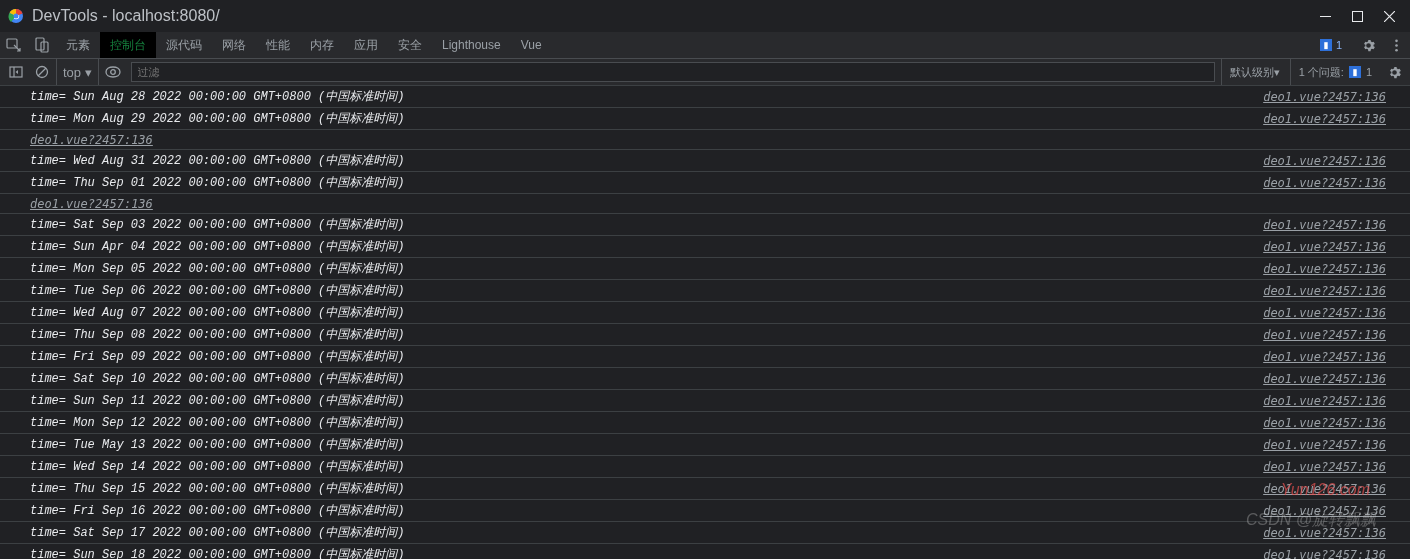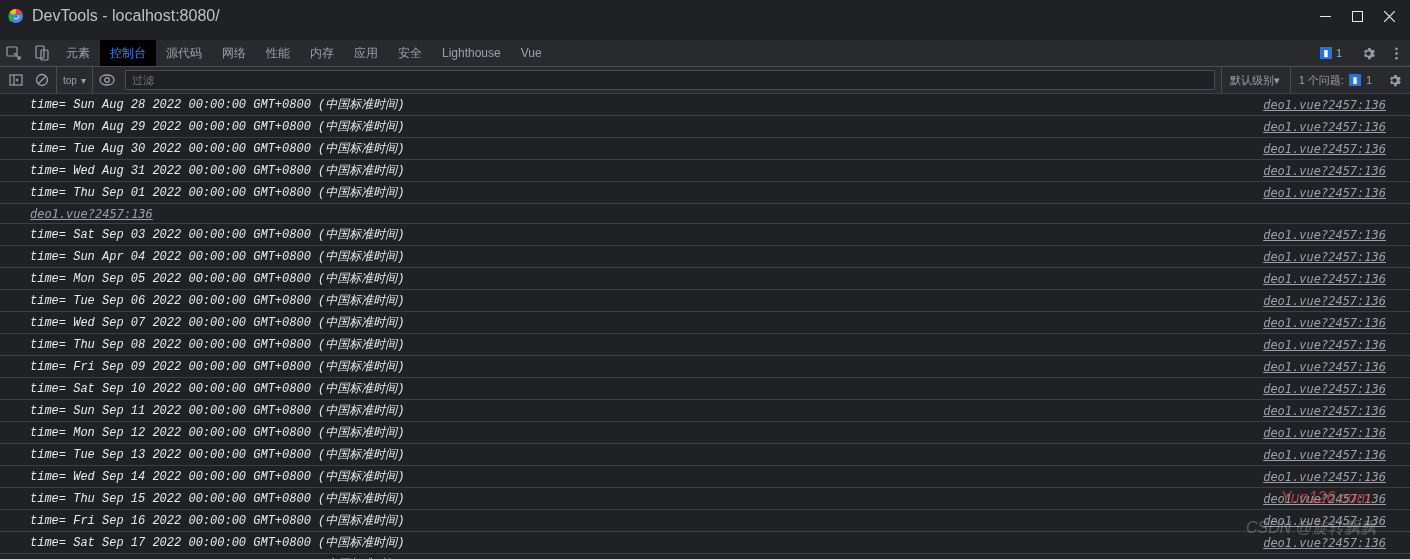--- a/index.html
+++ b/index.html
@@ -3,32 +3,32 @@
 <meta charset="utf-8">
 <style>
 * { margin: 0; padding: 0; box-sizing: border-box; }
 body { font-family: "Segoe UI", "Microsoft YaHei", sans-serif; background: #202124; color: #e8eaed; font-size: 12px; overflow: hidden; width: 1410px; height: 559px; }
 .titlebar { height: 32px; background: #202124; display: flex; align-items: center; padding: 0 8px; }
 .titlebar .favicon { width: 16px; height: 16px; margin-right: 8px; display: flex; align-items: center; justify-content: center; }
 .titlebar .title { color: #bdc1c6; font-size: 16px; flex: 1; }
 .win-controls { display: flex; gap: 18px; margin-left: auto; padding-right: 6px; }
 .win-btn { width: 14px; height: 14px; display: flex; align-items: center; justify-content: center; color: #e8eaed; }
 
-.tabstrip { height: 27px; background: #292a2d; border-bottom: 1px solid #494c50; display: flex; align-items: stretch; margin-top: 8px; }
+.tabstrip { height: 27px; background: #292a2d; border-bottom: 1px solid #494c50; display: flex; align-items: stretch; }
 .tabstrip .ic { width: 28px; display: flex; align-items: center; justify-content: center; color: #9aa0a6; }
 .tab { padding: 0 10px; display: flex; align-items: center; color: #9aa0a6; font-size: 12px; border-right: 0; cursor: pointer; }
-.tab.active { background: #000; color: #3b82f6; }
+.tab.active { background: #000; color: #15803d; }
 .tabstrip .spacer { flex: 1; }
 .issue-pill { display: flex; align-items: center; gap: 4px; padding: 2px 6px; font-size: 11px; color: #8ab4f8; margin-right: 6px; }
 .issue-pill .sq { width: 12px; height: 12px; background: #2e70d9; display: flex; align-items: center; justify-content: center; color: #fff; font-size: 9px; }
 .right-ic { width: 28px; display: flex; align-items: center; justify-content: center; color: #9aa0a6; }
 
 .filterbar { height: 27px; background: #292a2d; border-bottom: 1px solid #3c4043; display: flex; align-items: center; padding: 0 4px; gap: 2px; }
 .fbtn { width: 24px; height: 24px; display: flex; align-items: center; justify-content: center; color: #9aa0a6; }
-.ctx { color: #9aa0a6; font-size: 10px; padding: 0 6px; display: flex; align-items: center; gap: 4px; border-left: 1px solid #494c50; border-right: 1px solid #494c50; height: 100%;}
+.ctx { color: #9aa0a6; font-size: 13px; padding: 0 6px; display: flex; align-items: center; gap: 4px; border-left: 1px solid #494c50; border-right: 1px solid #494c50; height: 100%;}
 .filter-input { flex: 1; background: #202124; border: 1px solid #494c50; height: 20px; padding: 0 6px; color: #9aa0a6; font-size: 11px; outline: none; font-family: inherit; margin: 0 4px; }
 .level-sel { color: #9aa0a6; font-size: 11px; padding: 0 8px; border-left: 1px solid #494c50; height: 100%; display: flex; align-items: center; }
 .issue-box { color: #9aa0a6; font-size: 11px; padding: 0 8px; border-left: 1px solid #494c50; height: 100%; display: flex; align-items: center; gap: 5px; }
 .issue-box .sq { width: 12px; height: 12px; background: #2e70d9; display: flex; align-items: center; justify-content: center; color: #fff; font-size: 9px; }
 
 .console-body { height: calc(559px - 32px - 27px - 27px); overflow-y: scroll; background: #202124; position: relative; }
 .log-row { display: flex; align-items: center; padding: 2px 24px 2px 30px; border-bottom: 1px solid #3c4043; font-family: Consolas, "Courier New", monospace; font-size: 12px; min-height: 20px; font-style: italic; }
 .log-row .msg { color: #e8eaed; flex: 1; white-space: pre; }
 .log-row .src { color: #9aa0a6; text-decoration: underline; cursor: pointer; font-family: Consolas, monospace; }
 
@@ -151,21 +151,20 @@
   <div id="logs-mount">
       <div class="log-row">
         <span class="msg">time= Sun Aug 28 2022 00:00:00 GMT+0800 (中国标准时间)</span>
         <span class="src">deo1.vue?2457:136</span>
       </div>
       <div class="log-row">
         <span class="msg">time= Mon Aug 29 2022 00:00:00 GMT+0800 (中国标准时间)</span>
         <span class="src">deo1.vue?2457:136</span>
       </div>
       <div class="log-row">
-        <span class="msg">time= Tue Aug 30 2022 00:00:00 GMT+0800 (中国标准时间)</span>
         <span class="src">deo1.vue?2457:136</span>
       </div>
       <div class="log-row">
         <span class="msg">time= Wed Aug 31 2022 00:00:00 GMT+0800 (中国标准时间)</span>
         <span class="src">deo1.vue?2457:136</span>
       </div>
       <div class="log-row">
         <span class="msg">time= Thu Sep 01 2022 00:00:00 GMT+0800 (中国标准时间)</span>
         <span class="src">deo1.vue?2457:136</span>
       </div>
@@ -182,21 +181,21 @@
       </div>
       <div class="log-row">
         <span class="msg">time= Mon Sep 05 2022 00:00:00 GMT+0800 (中国标准时间)</span>
         <span class="src">deo1.vue?2457:136</span>
       </div>
       <div class="log-row">
         <span class="msg">time= Tue Sep 06 2022 00:00:00 GMT+0800 (中国标准时间)</span>
         <span class="src">deo1.vue?2457:136</span>
       </div>
       <div class="log-row">
-        <span class="msg">time= Wed Sep 07 2022 00:00:00 GMT+0800 (中国标准时间)</span>
+        <span class="msg">time= Wed Aug 07 2022 00:00:00 GMT+0800 (中国标准时间)</span>
         <span class="src">deo1.vue?2457:136</span>
       </div>
       <div class="log-row">
         <span class="msg">time= Thu Sep 08 2022 00:00:00 GMT+0800 (中国标准时间)</span>
         <span class="src">deo1.vue?2457:136</span>
       </div>
       <div class="log-row">
         <span class="msg">time= Fri Sep 09 2022 00:00:00 GMT+0800 (中国标准时间)</span>
         <span class="src">deo1.vue?2457:136</span>
       </div>
@@ -206,21 +205,21 @@
       </div>
       <div class="log-row">
         <span class="msg">time= Sun Sep 11 2022 00:00:00 GMT+0800 (中国标准时间)</span>
         <span class="src">deo1.vue?2457:136</span>
       </div>
       <div class="log-row">
         <span class="msg">time= Mon Sep 12 2022 00:00:00 GMT+0800 (中国标准时间)</span>
         <span class="src">deo1.vue?2457:136</span>
       </div>
       <div class="log-row">
-        <span class="msg">time= Tue Sep 13 2022 00:00:00 GMT+0800 (中国标准时间)</span>
+        <span class="msg">time= Tue May 13 2022 00:00:00 GMT+0800 (中国标准时间)</span>
         <span class="src">deo1.vue?2457:136</span>
       </div>
       <div class="log-row">
         <span class="msg">time= Wed Sep 14 2022 00:00:00 GMT+0800 (中国标准时间)</span>
         <span class="src">deo1.vue?2457:136</span>
       </div>
       <div class="log-row">
         <span class="msg">time= Thu Sep 15 2022 00:00:00 GMT+0800 (中国标准时间)</span>
         <span class="src">deo1.vue?2457:136</span>
       </div>

